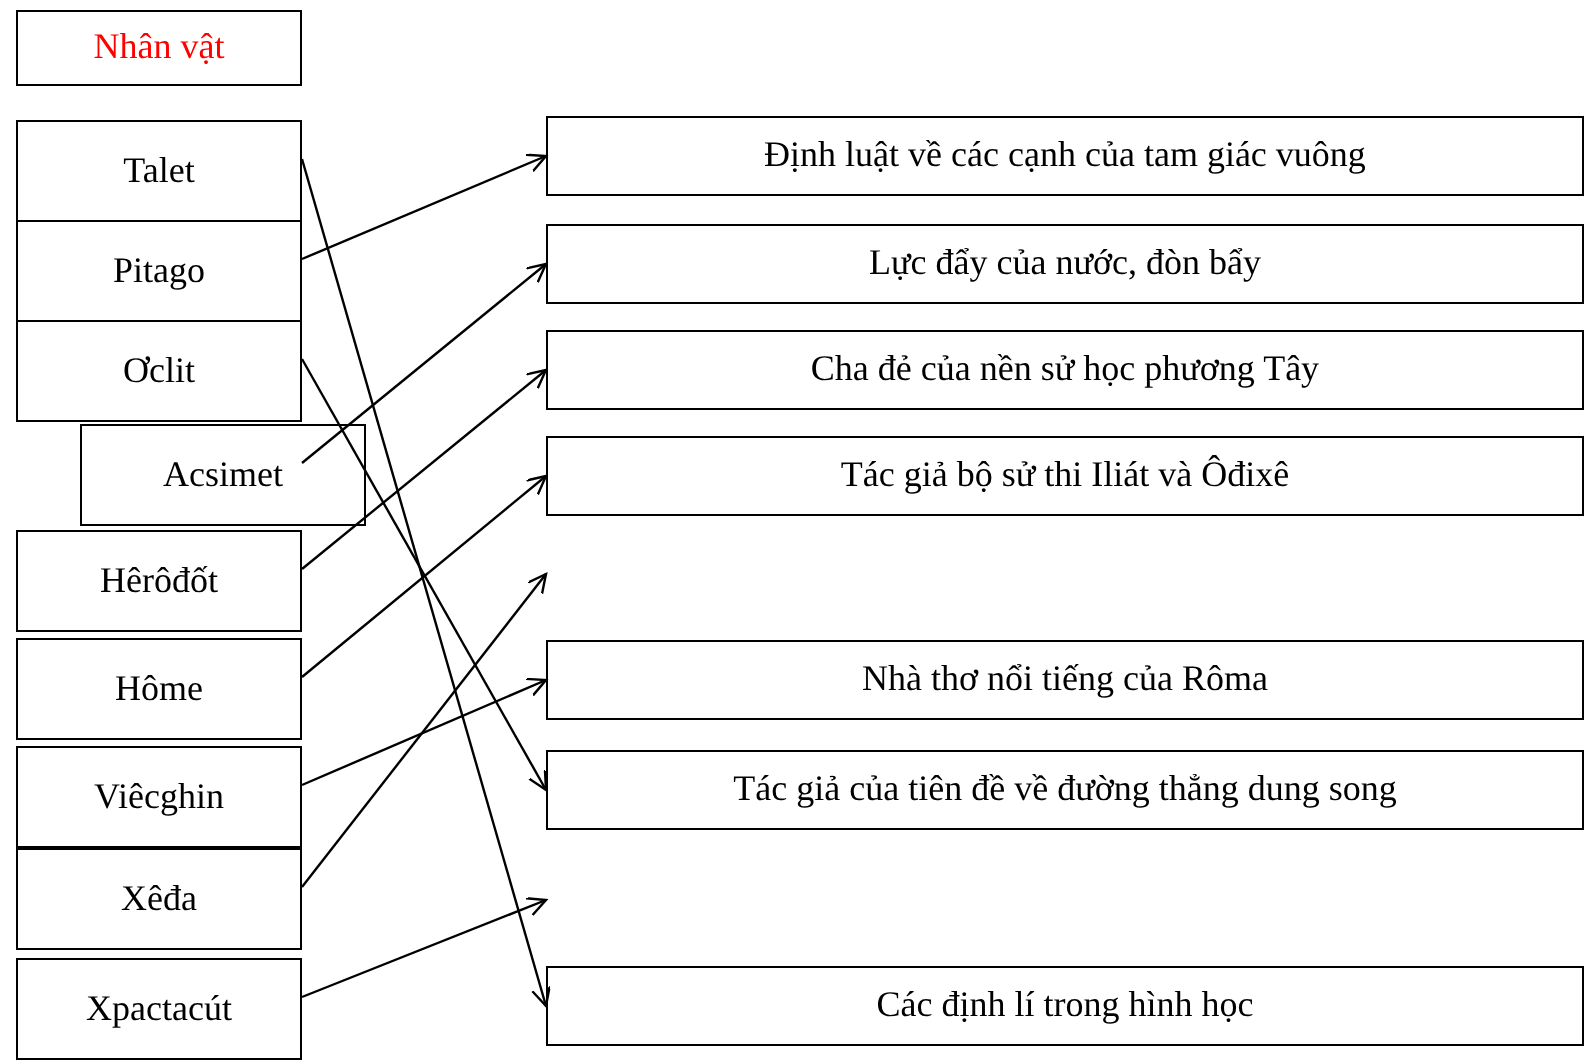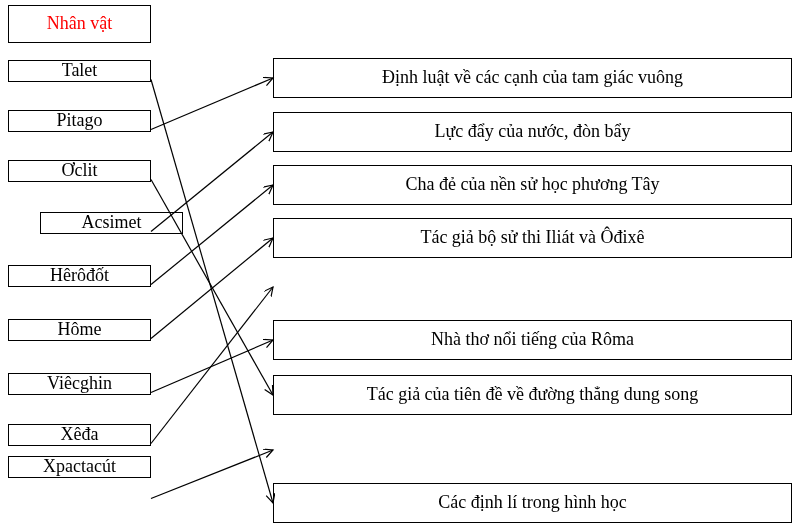--- a/index.html
+++ b/index.html
@@ -18,21 +18,21 @@
     background: #ffffff;
     display: flex;
     align-items: center;
     justify-content: center;
     text-align: center;
     font-size: 18px;
     color: #000000;
     line-height: 1.1;
     white-space: nowrap;
   }
-  .left-col  { left: 8px;   width: 143px; height: 22px; }
+  .left-col  { left: 8px;   width: 143px; height: 51px; }
   .right-col { left: 273px; width: 519px; height: 40px; }
   .header-box { color: #fe0000; }
   #connector-layer {
     position: absolute;
     left: 0; top: 0;
     width: 798px; height: 532px;
     pointer-events: none;
   }
   #connector-layer line { stroke: #000000; stroke-width: 1.2; }
 </style>
@@ -43,21 +43,21 @@
 
   <div class="box left-col header-box" style="top:5px;  height:38px;">Nhân vật</div>
   <div class="box left-col" style="top:60px;">Talet</div>
   <div class="box left-col" style="top:110px;">Pitago</div>
   <div class="box left-col" style="top:160px;font-family:Liberation Serif, serif;">Ơclit</div>
   <div class="box left-col" style="top:212px;margin-left:32px;">Acsimet</div>
   <div class="box left-col" style="top:265px;">Hêrôđốt</div>
   <div class="box left-col" style="top:319px;">Hôme</div>
   <div class="box left-col" style="top:373px;">Viêcghin</div>
   <div class="box left-col" style="top:424px;">Xêđa</div>
-  <div class="box left-col" style="top:456px;">Xpactacút</div>
+  <div class="box left-col" style="top:479px;">Xpactacút</div>
 
   <div class="box right-col" style="top:58px;">Định luật về các cạnh của tam giác vuông</div>
   <div class="box right-col" style="top:112px;">Lực đẩy của nước, đòn bẩy</div>
   <div class="box right-col" style="top:165px;">Cha đẻ của nền sử học phương Tây</div>
   <div class="box right-col" style="top:218px;">Tác giả bộ sử thi Iliát và Ôđixê</div>
   <div class="box right-col" style="top:320px;">Nhà thơ nổi tiếng của Rôma</div>
   <div class="box right-col" style="top:375px;">Tác giả của tiên đề về đường thẳng dung song</div>
   <div class="box right-col" style="top:483px;">Các định lí trong hình học</div>
 
   <svg id="connector-layer" xmlns="http://www.w3.org/2000/svg">

